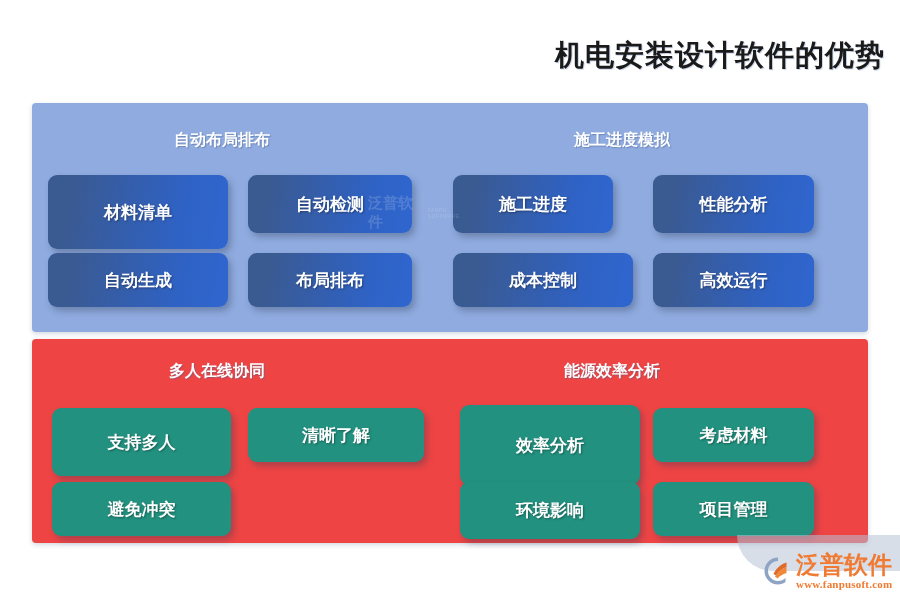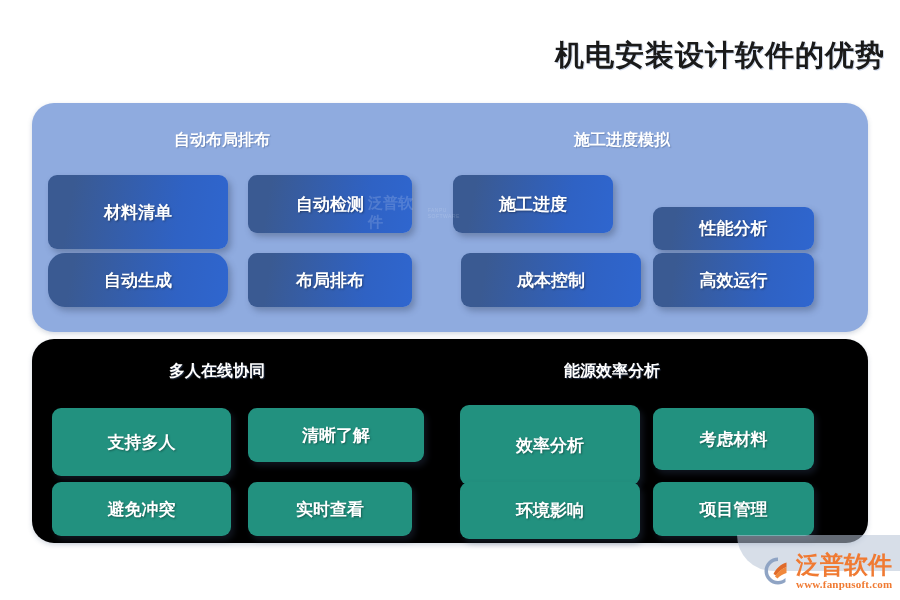--- a/index.html
+++ b/index.html
@@ -31,36 +31,36 @@
     font-size: 29px;
     font-weight: bold;
     color: #1a1a1a;
     letter-spacing: 1px;
     text-shadow: 1px 1px 0 rgba(120,150,200,0.35);
   }
 
   
   .panel {
     position: absolute;
-    border-radius: 22px;
+    border-radius: 4px;
   }
   .panel-blue {
     left: 32px;
     top: 103px;
     width: 836px;
     height: 229px;
     background: #8fabdf;
     box-shadow: 0 2px 5px rgba(60,80,120,0.22);
   }
   .panel-gray {
     left: 32px;
     top: 339px;
     width: 836px;
     height: 204px;
-    background: #000000;
+    background: #ef4444;
     box-shadow: 0 2px 5px rgba(60,80,120,0.22);
   }
 
   
   .group-head {
     position: absolute;
     font-size: 16px;
     font-weight: bold;
     color: #ffffff;
     text-shadow: 1px 1px 1px rgba(70,95,140,0.45);
@@ -89,32 +89,32 @@
     background: linear-gradient(100deg, #3a5a92 0%, #3a5a92 14%, #2f62c4 72%, #2f66cf 100%);
   }
   .card-green {
     background: #22917f;
   }
 
   
   .b-r1c1 { left: 48px;  top: 175px; width: 180px; height: 74px; }
   .b-r1c2 { left: 248px; top: 175px; width: 164px; height: 58px; }
   .b-r1c3 { left: 453px; top: 175px; width: 160px; height: 58px; }
-  .b-r1c4 { left: 653px; top: 175px; width: 161px; height: 43px; margin-top: 32px; }
-
-  .b-r2c1 { left: 48px;  top: 253px; width: 180px; height: 54px; border-radius: 17px; }
+  .b-r1c4 { left: 653px; top: 175px; width: 161px; height: 58px; }
+
+  .b-r2c1 { left: 48px;  top: 253px; width: 180px; height: 54px; }
   .b-r2c2 { left: 248px; top: 253px; width: 164px; height: 54px; }
-  .b-r2c3 { left: 453px; top: 253px; width: 180px; height: 54px; margin-left: 8px; }
+  .b-r2c3 { left: 453px; top: 253px; width: 180px; height: 54px; }
   .b-r2c4 { left: 653px; top: 253px; width: 161px; height: 54px; }
 
   
   .g-r1c1 { left: 52px;  top: 408px; width: 179px; height: 68px; }
   .g-r1c2 { left: 248px; top: 408px; width: 176px; height: 54px; }
   .g-r1c3 { left: 460px; top: 405px; width: 180px; height: 80px; }
-  .g-r1c4 { left: 653px; top: 408px; width: 161px; height: 62px; }
+  .g-r1c4 { left: 653px; top: 408px; width: 161px; height: 54px; }
 
   .g-r2c1 { left: 52px;  top: 482px; width: 179px; height: 54px; }
   .g-r2c2 { left: 248px; top: 482px; width: 164px; height: 54px; }
   .g-r2c3 { left: 460px; top: 482px; width: 180px; height: 57px; }
   .g-r2c4 { left: 653px; top: 482px; width: 161px; height: 54px; }
 
   
   .wm-faint {
     position: absolute;
     left: 368px;
@@ -216,21 +216,20 @@
     <div class="group-head gh-left">多人在线协同</div>
     <div class="group-head gh-right">能源效率分析</div>
   </div>
 
   <div class="card card-green g-r1c1">支持多人</div>
   <div class="card card-green g-r1c2">清晰了解</div>
   <div class="card card-green g-r1c3">效率分析</div>
   <div class="card card-green g-r1c4">考虑材料</div>
 
   <div class="card card-green g-r2c1">避免冲突</div>
-  <div class="card card-green g-r2c2">实时查看</div>
   <div class="card card-green g-r2c3">环境影响</div>
   <div class="card card-green g-r2c4">项目管理</div>
 
   <div class="logo-bg-swoosh"></div>
 
   <div class="logo">
     <svg class="logo-mark" viewBox="0 0 60 60">
       <path d="M30 3 C15 3 3 15 3 30 C3 45 15 57 30 57 C36 57 41 55 45 52 L45 44 C41 48 36 50 30 50 C19 50 10 41 10 30 C10 19 19 10 30 10 Z" fill="#8fa4c4"></path>
       <path d="M21 36 C26 25 35 17 47 13 L47 22 C38 26 31 31 26 39 Z" fill="#e06a2a"></path>
       <path d="M24 41 C30 31 38 25 47 22 L47 34 C40 36 33 40 29 45 Z" fill="#f0883c"></path>

